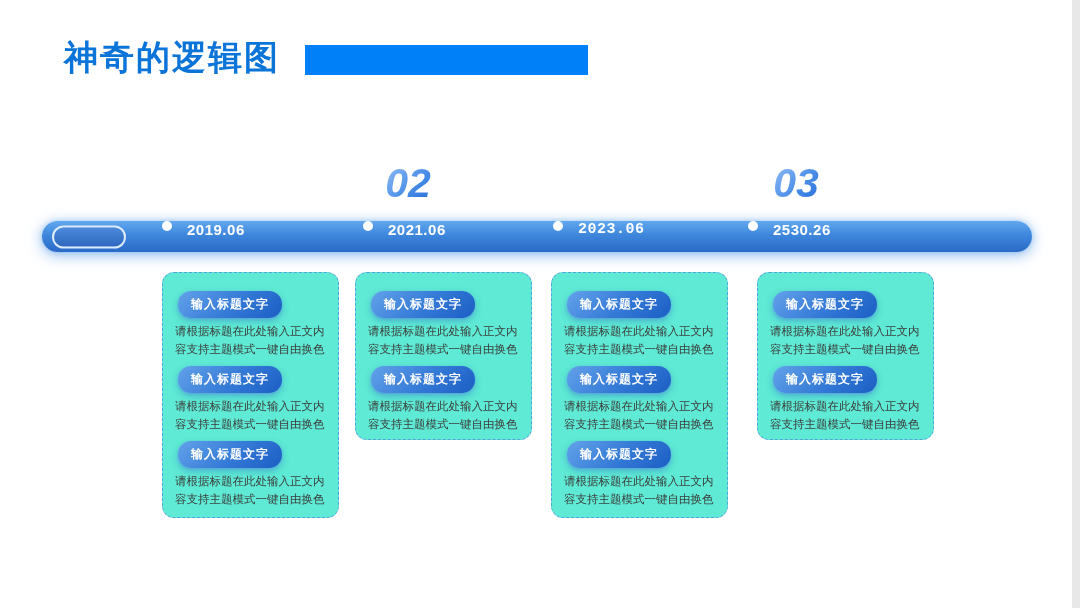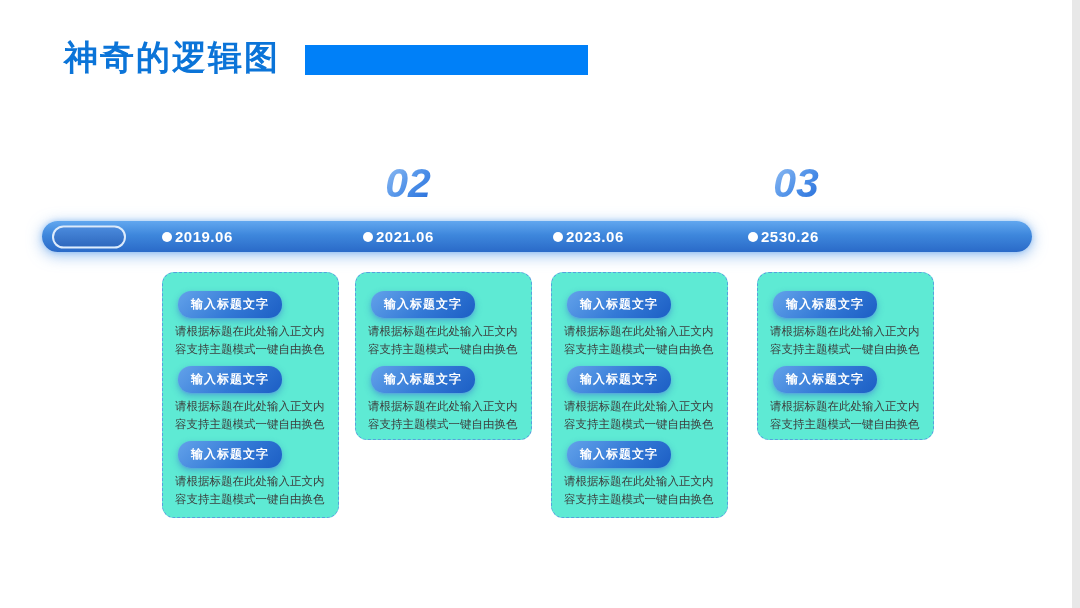--- a/index.html
+++ b/index.html
@@ -34,23 +34,23 @@
     box-shadow:0 3px 15px rgba(77,146,229,.6), 0 0 5px rgba(120,180,245,.5);
   }
   .timeline-pill{
     position:absolute; left:10px; top:50%; transform:translateY(-50%);
     width:74px; height:23px; border-radius:12px;
     border:2px solid rgba(235,245,255,.92);
     background:linear-gradient(180deg,#4A8ADC,#2E68BE);
   }
   .date-group{
     position:absolute; top:0; height:100%;
-    display:flex; align-items:center; gap:3px;
+    display:flex; gap:15px;
   }
-  .dg-0{left:120px;} .dg-1{left:321px;} .dg-2{left:511px;} .dg-3{left:706px;}
+  .dg-0{left:120px;} .dg-1{left:321px;} .dg-2{left:511px;font-family:Liberation Mono, monospace;} .dg-3{left:706px;}
   .dot{ width:10px; height:10px; border-radius:50%; background:#ffffff; }
   .date-label{ color:#ffffff; font-weight:700; font-size:15px; letter-spacing:.5px; }
   
   .card{
     position:absolute; top:272px; width:177px;
     border:1.5px dashed #57A0DE; border-radius:12px; background:#5eead4;
     padding:18px 12px 0 12px;
   }
   .card-0{left:162px; height:246px;}
   .card-1{left:355px; height:168px;}

